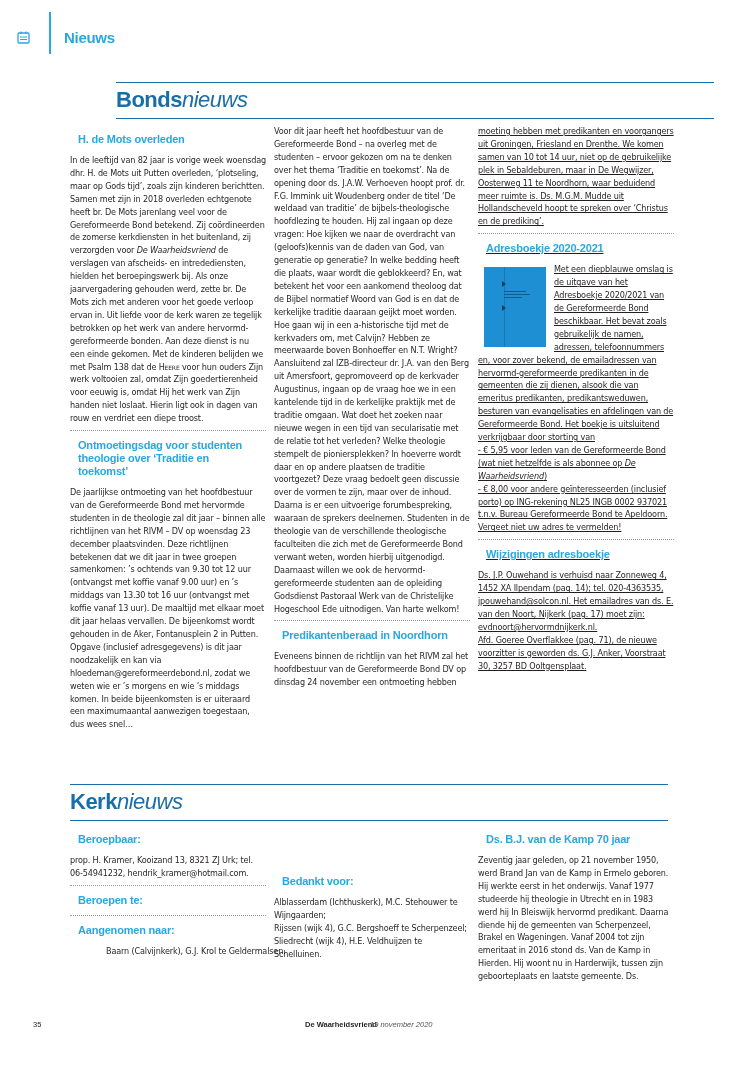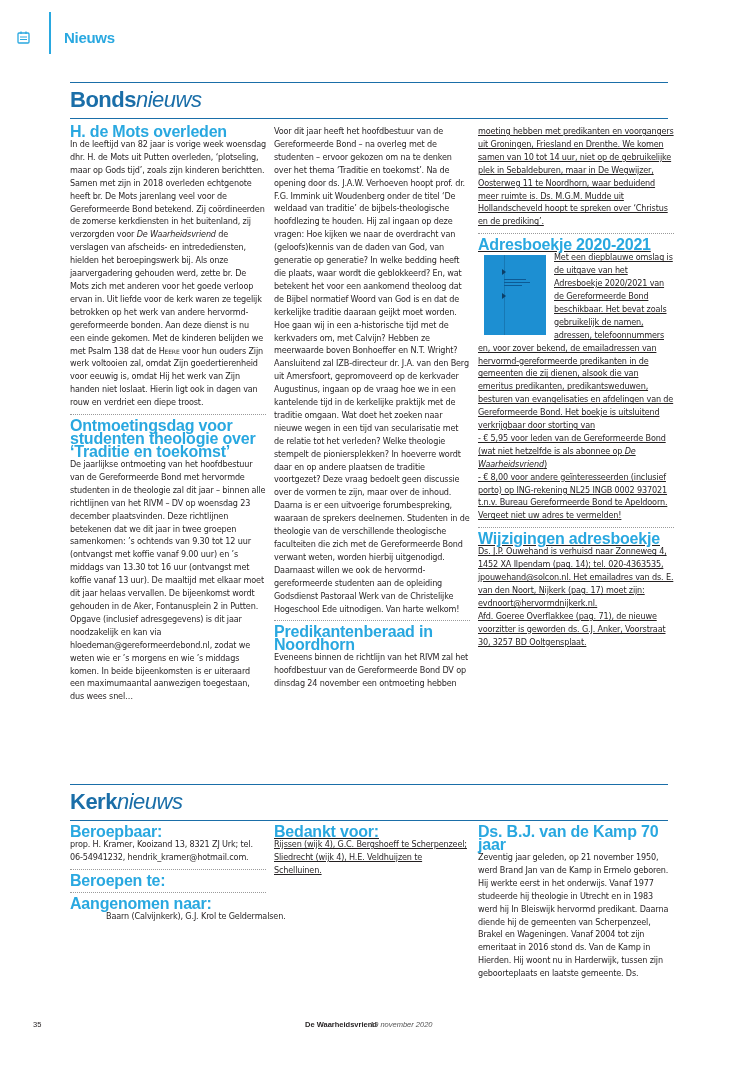--- a/index.html
+++ b/index.html
@@ -33,22 +33,22 @@
   .block-head .h b { font-weight: bold; }
   .block-head .h i { font-style: italic; font-weight: normal; }
   .col {
     position: absolute; width: 196px;
     font-family: "DejaVu Sans", sans-serif; font-size: 8.1px; line-height: 12.9px;
     letter-spacing: -0.15px; color: #231f20;
   }
   .col p { margin: 0; }
   .col .sub {
     font-family: "Liberation Sans", sans-serif; font-weight: bold;
-    color: #29a8e0; font-size: 16px; line-height: 13px; letter-spacing: -0.2px;
-    margin: 0;
+    color: #29a8e0; font-size: 11px; line-height: 13px; letter-spacing: -0.2px;
+    margin: 8px;
   }
   .col .dots {
     border-top: 1.3px dotted #9a9a9a; margin: 5px 0 4px 0; height: 0;
   }
   .col i { font-style: italic; }
   .sc { font-variant: small-caps; text-align: right; }
   .cover {
     float: left; width: 62px; height: 80px; background: #1d8fd2;
     margin: 4px 8px 2px 6px; position: relative;
   }
@@ -76,21 +76,21 @@
     <rect x="1" y="2" width="11" height="10" rx="1" fill="none" stroke="#29a8e0" stroke-width="1.3"></rect>
     <line x1="4" y1="0.5" x2="4" y2="3" stroke="#29a8e0" stroke-width="1.3"></line>
     <line x1="9" y1="0.5" x2="9" y2="3" stroke="#29a8e0" stroke-width="1.3"></line>
     <line x1="3" y1="6" x2="10" y2="6" stroke="#29a8e0" stroke-width="1"></line>
     <line x1="3" y1="8.5" x2="10" y2="8.5" stroke="#29a8e0" stroke-width="1"></line>
   </svg>
   <div class="vbar"></div>
   <div class="tab-title">Nieuws</div>
 </div>
 
-<div class="block-head" style="top:82px;">
+<div class="block-head" style="top:82px;margin-left:46px;">
   <div class="h"><b>Bonds</b><i>nieuws</i></div>
 </div>
 
 <div class="col" style="left:70px; top:125px;">
   <div class="sub">H. de Mots overleden</div>
   <p><span>In de leeftijd van 82 jaar is vorige week woensdag dhr. H. de Mots uit Putten overleden, ‘plotseling, maar op Gods tijd’, zoals zijn kinderen berichtten. Samen met zijn in 2018 overleden echtgenote heeft br. De Mots jarenlang veel voor de Gereformeerde Bond betekend. Zij coördineerden de zomerse kerkdiensten in het buitenland, zij verzorgden voor </span><i>De Waarheidsvriend</i><span> de verslagen van afscheids- en intredediensten, hielden het beroepingswerk bij. Als onze jaarvergadering gehouden werd, zette br. De Mots zich met anderen voor het goede verloop ervan in. Uit liefde voor de kerk waren ze tegelijk betrokken op het werk van andere hervormd-gereformeerde bonden. Aan deze dienst is nu een einde gekomen. Met de kinderen belijden we met Psalm 138 dat de </span><span class="sc">Heere</span><span> voor hun ouders Zijn werk voltooien zal, omdat Zijn goedertierenheid voor eeuwig is, omdat Hij het werk van Zijn handen niet loslaat. Hierin ligt ook in dagen van rouw en verdriet een diepe troost.</span></p>
   <div class="dots"></div>
   <div class="sub">Ontmoetingsdag voor studenten theologie over ‘Traditie en toekomst’</div>
   <p>De jaarlijkse ontmoeting van het hoofdbestuur van de Gereformeerde Bond met hervormde studenten in de theologie zal dit jaar – binnen alle richtlijnen van het RIVM – DV op woensdag 23 december plaatsvinden. Deze richtlijnen betekenen dat we dit jaar in twee groepen samenkomen: ’s ochtends van 9.30 tot 12 uur (ontvangst met koffie vanaf 9.00 uur) en ’s middags van 13.30 tot 16 uur (ontvangst met koffie vanaf 13 uur). De maaltijd met elkaar moet dit jaar helaas vervallen. De bijeenkomst wordt gehouden in de Aker, Fontanusplein 2 in Putten. Opgave (inclusief adresgegevens) is dit jaar noodzakelijk en kan via hloedeman@gereformeerdebond.nl, zodat we weten wie er ’s morgens en wie ’s middags komen. In beide bijeenkomsten is er uiteraard een maximumaantal aanwezigen toegestaan, dus wees snel…</p>
 </div>
@@ -134,22 +134,23 @@
 <div class="col" style="left:70px; top:825px;">
   <div class="sub">Beroepbaar:</div>
   <p>prop. H. Kramer, Kooizand 13, 8321 ZJ Urk; tel. 06-54941232, hendrik_kramer@hotmail.com.</p>
   <div class="dots"></div>
   <div class="sub">Beroepen te:</div>
   <div class="dots"></div>
   <div class="sub">Aangenomen naar:</div>
   <p style="width:205px;padding-left:36px;">Baarn (Calvijnkerk), G.J. Krol te Geldermalsen.</p>
 </div>
 
-<div class="col" style="left:274px; top:825px;text-decoration:underline;">
+<div class="col" style="left:274px; top:867px;">
   <div class="sub">Bedankt voor:</div>
+  <p>Alblasserdam (Ichthuskerk), M.C. Stehouwer te Wijngaarden;</p>
   <p>Rijssen (wijk 4), G.C. Bergshoeff te Scherpenzeel;</p>
   <p>Sliedrecht (wijk 4), H.E. Veldhuijzen te Schelluinen.</p>
 </div>
 
 <div class="col" style="left:478px; top:825px;">
   <div class="sub">Ds. B.J. van de Kamp 70 jaar</div>
   <p>Zeventig jaar geleden, op 21 november 1950, werd Brand Jan van de Kamp in Ermelo geboren. Hij werkte eerst in het onderwijs. Vanaf 1977 studeerde hij theologie in Utrecht en in 1983 werd hij In Bleiswijk hervormd predikant. Daarna diende hij de gemeenten van Scherpenzeel, Brakel en Wageningen. Vanaf 2004 tot zijn emeritaat in 2016 stond ds. Van de Kamp in Hierden. Hij woont nu in Harderwijk, tussen zijn geboorteplaats en laatste gemeente. Ds.</p>
 </div>
 
 <div class="footer">

